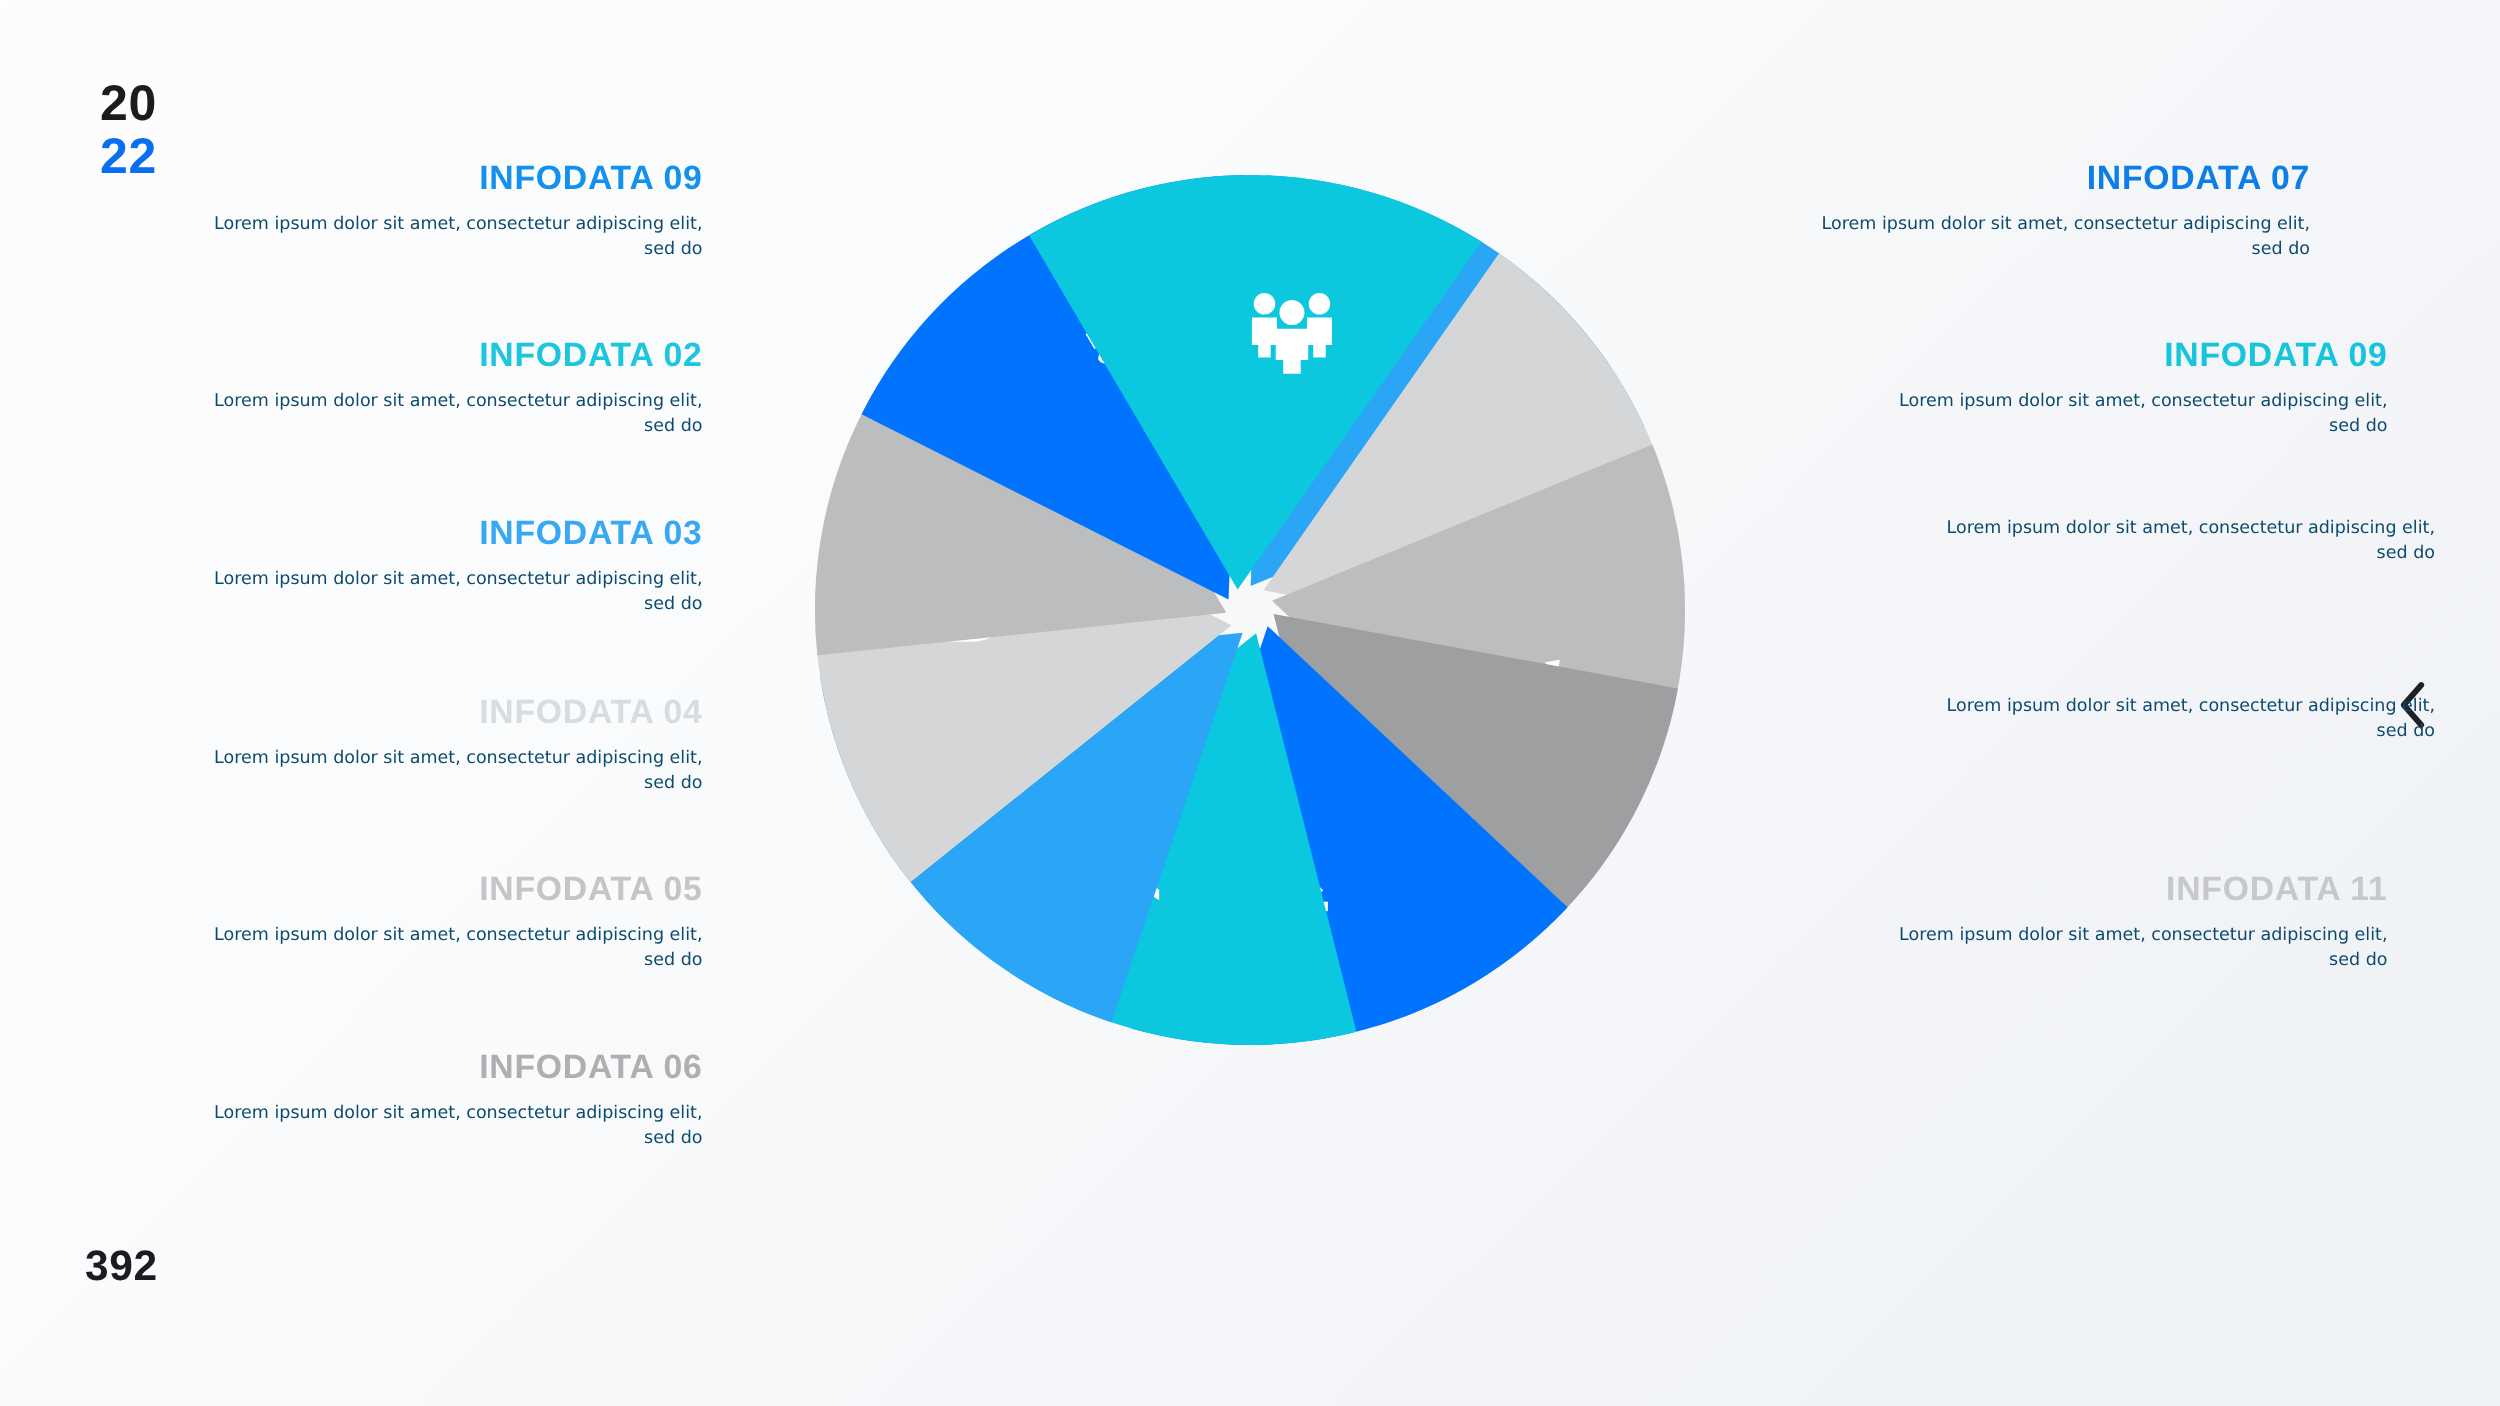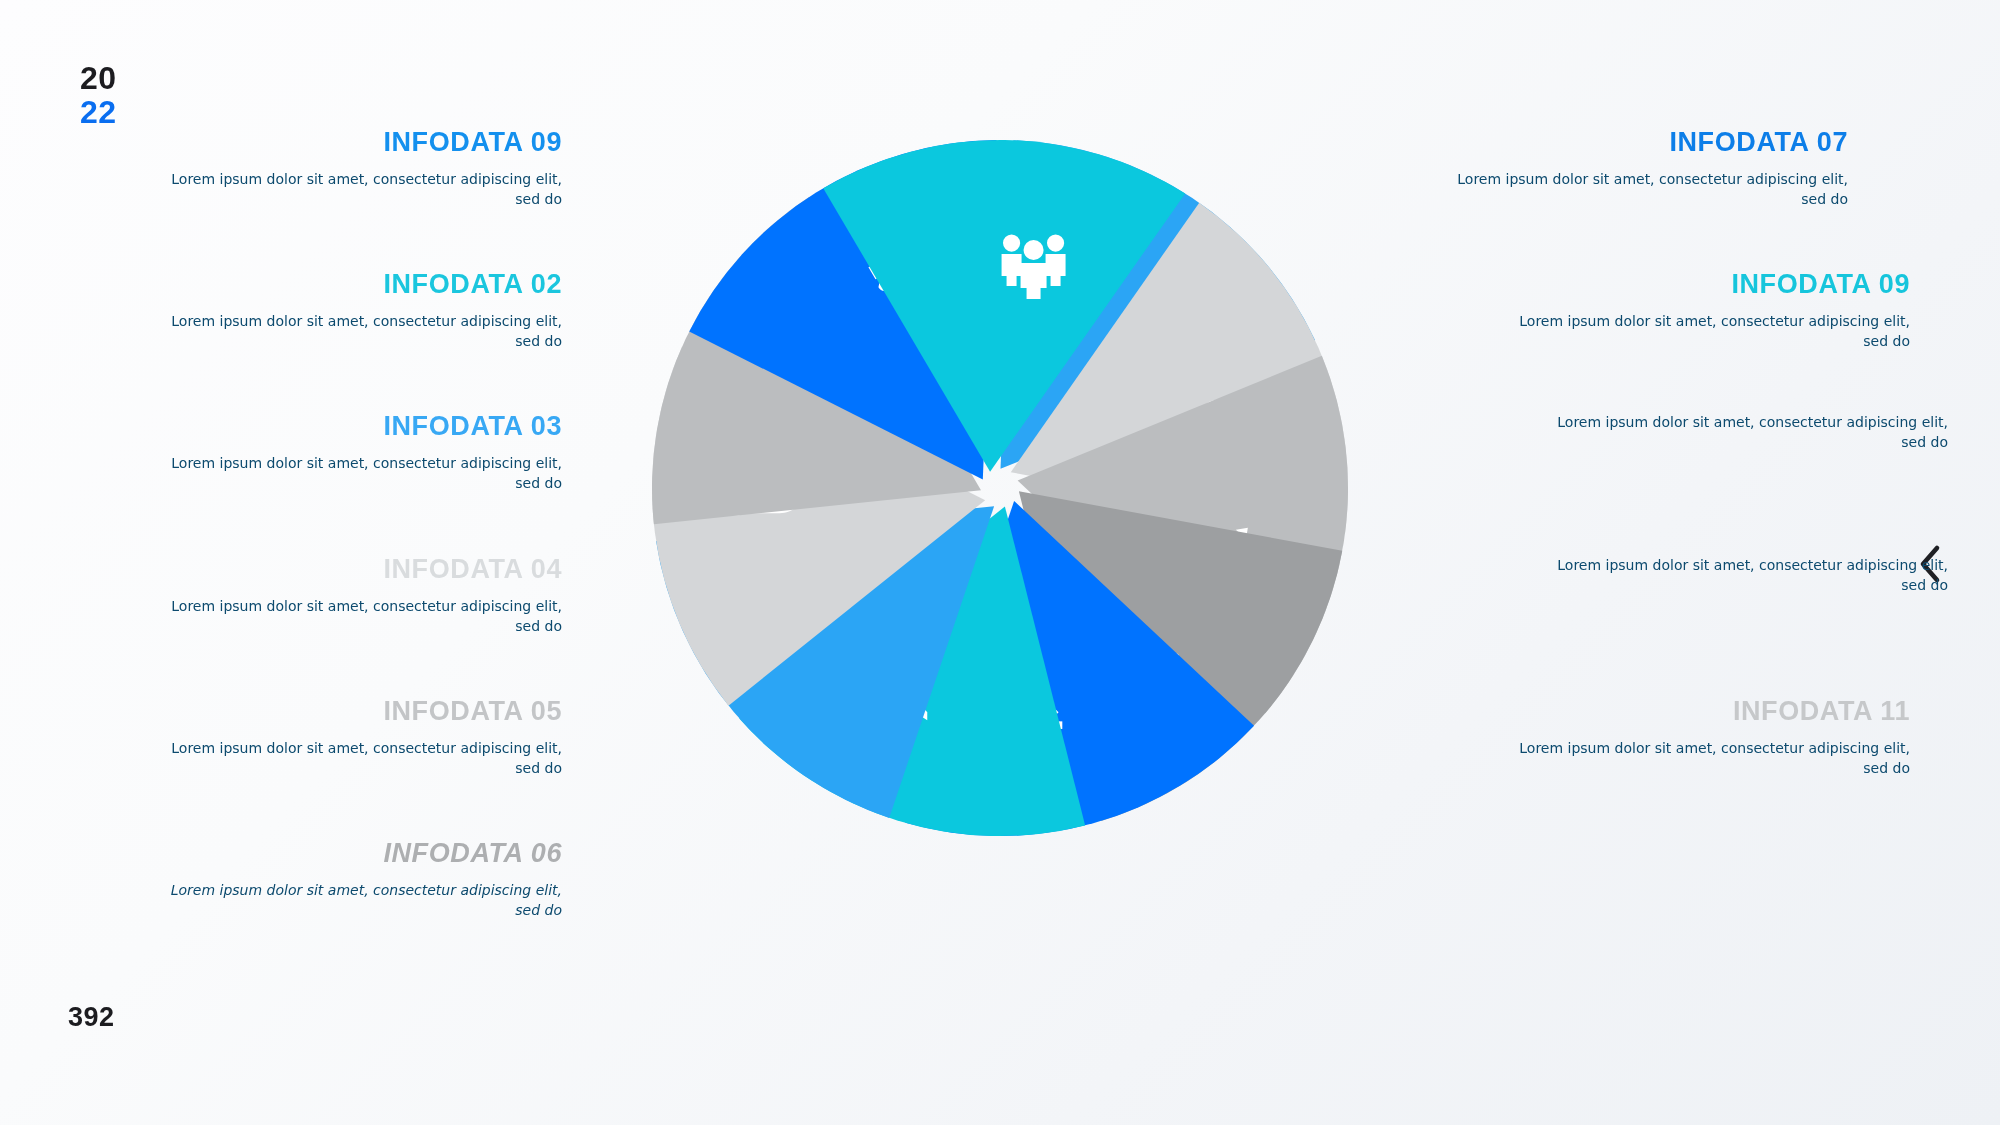--- a/index.html
+++ b/index.html
@@ -15,32 +15,32 @@
   #slide {
     position: absolute;
     inset: 0;
     width: 2000px; height: 1125px;
   }
 
   
   .year {
     position: absolute;
     left: 80px; top: 62px;
-    font-size: 32px;
+    font-size: 40px;
     font-weight: bold;
     line-height: 1.05;
     letter-spacing: 0.5px;
   }
   .year .y1 { color: #1c1c20; display: block; }
   .year .y2 { color: #0a6ef0; display: block; }
 
   .pagenum {
     position: absolute;
     left: 68px; bottom: 92px;
-    font-size: 27px;
+    font-size: 34px;
     font-weight: bold;
     color: #1c1c20;
     letter-spacing: 0.5px;
   }
 
   .nav-prev {
     position: absolute;
     right: 48px; top: 540px;
     width: 44px; height: 48px;
     display: flex;
@@ -138,21 +138,21 @@
     <div class="entry ind-3" style="top:427px;">
       <div class="etitle" style="color: rgb(217, 220, 222);">INFODATA 04</div>
       <div class="ebody">Lorem ipsum dolor sit amet, consectetur adipiscing elit, sed do</div>
     </div>
 
     <div class="entry ind-4" style="top:569px;">
       <div class="etitle" style="color: rgb(195, 197, 199);">INFODATA 05</div>
       <div class="ebody">Lorem ipsum dolor sit amet, consectetur adipiscing elit, sed do</div>
     </div>
 
-    <div class="entry ind-5" style="top:711px;font-style:italic;">
+    <div class="entry ind-5" style="top:711px;">
       <div class="etitle" style="color: rgb(173, 175, 177);">INFODATA 06</div>
       <div class="ebody">Lorem ipsum dolor sit amet, consectetur adipiscing elit, sed do</div>
     </div>
 
   </div>
 
   <div class="col col-right">
 
     <div class="entry rind-0" style="top:0px;">
       <div class="etitle" style="color: rgb(13, 126, 232);">INFODATA 07</div>

